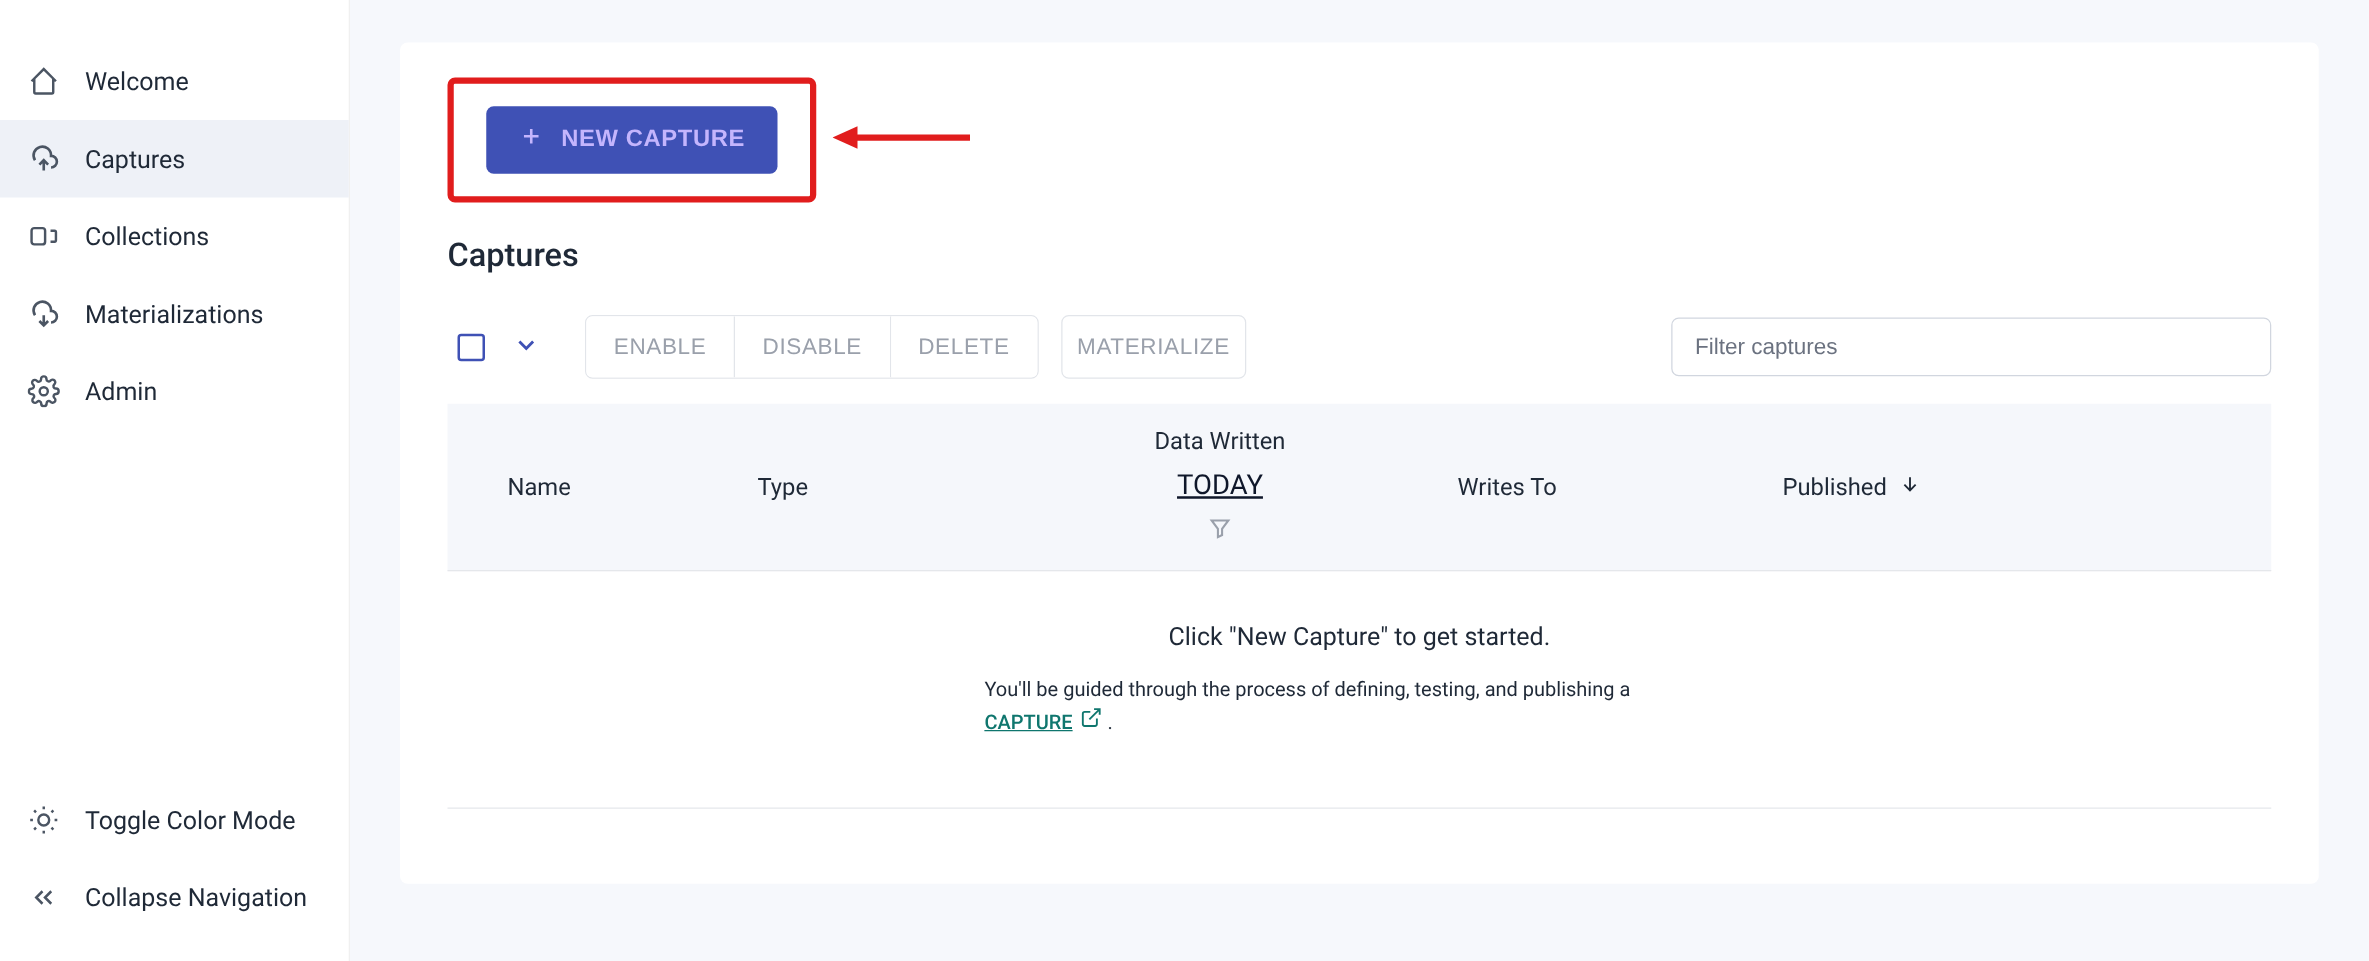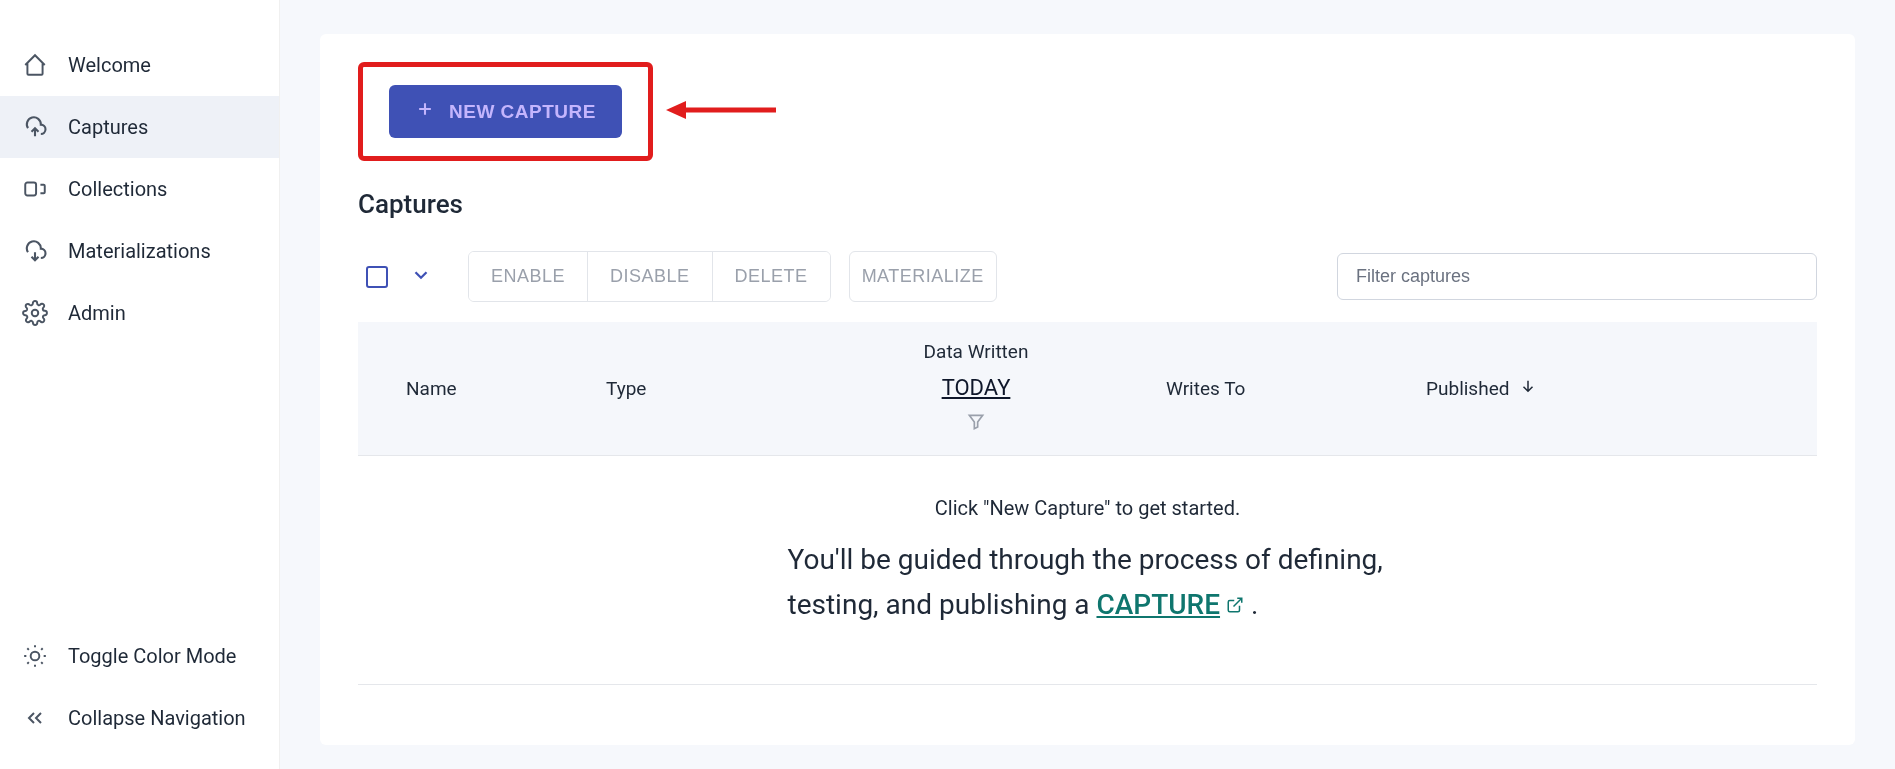--- a/index.html
+++ b/index.html
@@ -161,21 +161,21 @@
     .th-writes { width: 260px; }
     .th-published { display: flex; align-items: center; gap: 10px; }
     .today-label { color: #0f172a; text-decoration: underline; font-size: 22px;}
     .filter-icon { color: #9aa0ab; }
     .empty-state {
       text-align: center;
       padding: 40px 20px;
       border-bottom: 1px solid #e5e7eb;
     }
     .empty-title { font-size: 20px; color: #1f2937; margin-bottom: 18px; }
-    .empty-desc { font-size: 28px; color: #1f2937; line-height: 1.6; max-width: 600px; margin: 16px auto; text-align: left;}
+    .empty-desc { font-size: 16px; color: #1f2937; line-height: 1.6; max-width: 600px; margin: 16px auto; text-align: left;}
     .capture-link {
       color: #0f766e;
       text-decoration: underline;
       display: inline-flex;
       align-items: center;
       gap: 6px;
       cursor: pointer;
       font-weight: 500;
     }
   </style>

